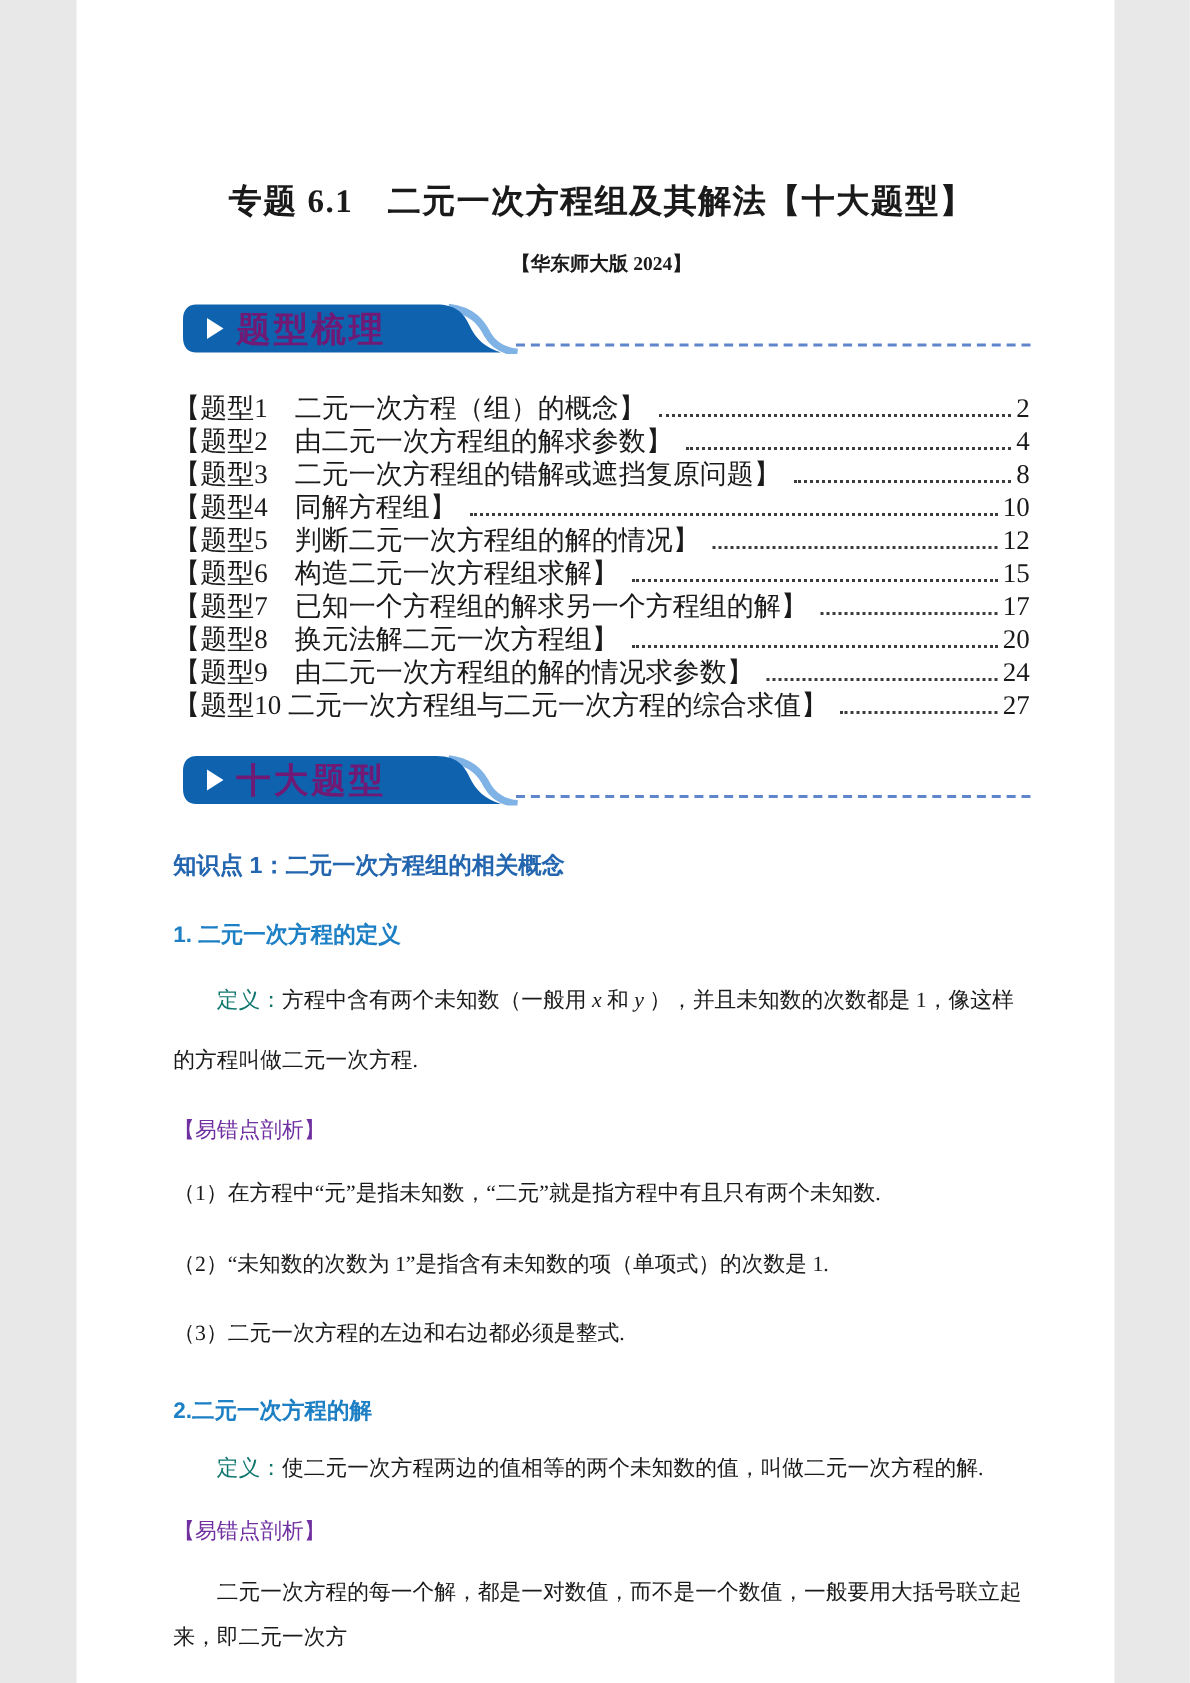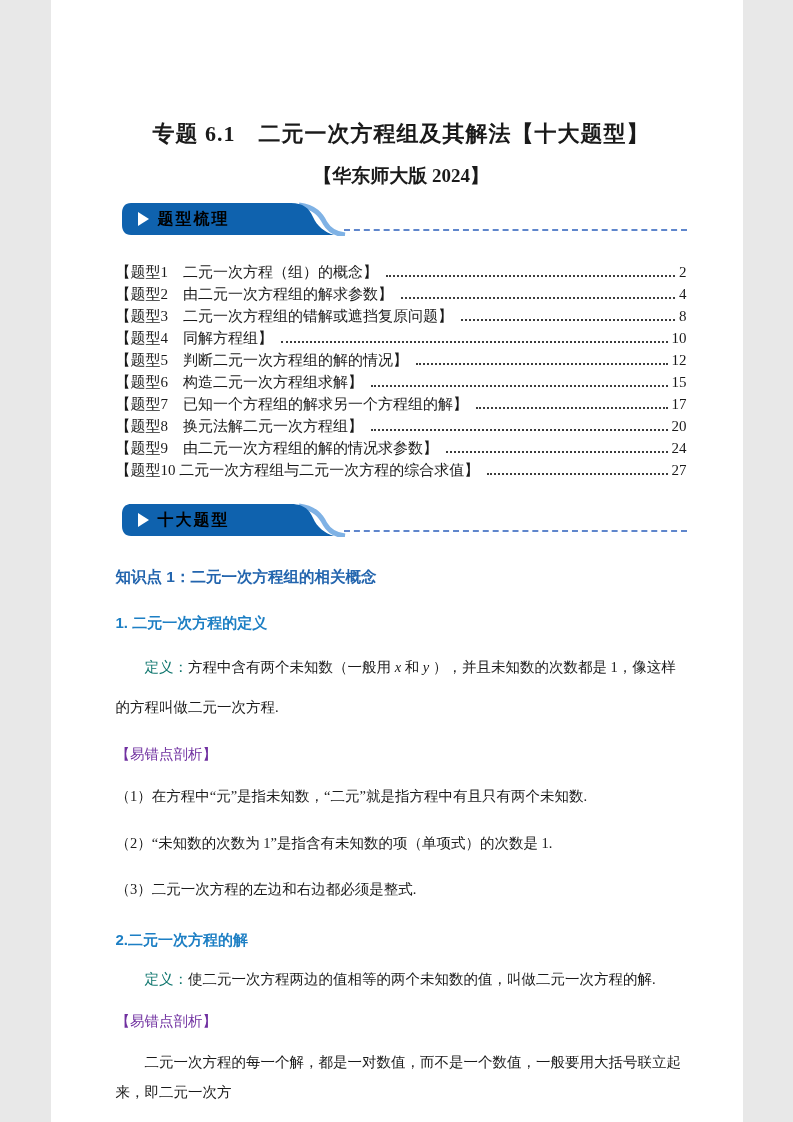--- a/index.html
+++ b/index.html
@@ -20,50 +20,50 @@
     margin:0;
     text-align:center;
     font-size:22px;
     font-weight:bold;
     letter-spacing:1px;
     line-height:32px;
   }
   .doc-subtitle{
     margin-top:16px;
     text-align:center;
-    font-size:19px;
+    font-size:13px;
     font-weight:bold;
     line-height:20px;
   }
 
   
   .banner-row{position:relative;height:34px;margin-top:16px;}
   .banner-row.second{margin-top:22px;}
   .banner-svg{position:absolute;left:5px;top:0;}
   .banner-inner{
     position:absolute;left:22px;top:0;height:34px;
     display:flex;align-items:center;gap:9px;
-    color:#000000;
+    color:#701a75;
     font-family:"Liberation Sans","DejaVu Sans",sans-serif;
-    font-weight:bold;font-size:16px;letter-spacing:2px;
+    font-weight:bold;font-size:23px;letter-spacing:2px;
   }
   .play-icon{
     width:0;height:0;
     border-left:11px solid #ffffff;
     border-top:7px solid transparent;
     border-bottom:7px solid transparent;
   }
   .banner-dash{
     position:absolute;left:228px;right:0;bottom:5px;
     border-top:2px dashed #4472C4;
     opacity:.85;
   }
 
   
-  .toc{margin-top:25px;font-size:15px;}
+  .toc{margin-top:25px;font-size:18px;}
   .toc-row{display:flex;align-items:baseline;height:22px;line-height:22px;}
   .toc-label{white-space:nowrap;}
   .toc-leader{flex:1;margin:0 4px 4px 8px;border-bottom:2px dotted #3c3c3c;}
   .toc-page{white-space:nowrap;}
 
   
   .kp-heading{
     margin-top:30px;
     font-family:"Liberation Sans","DejaVu Sans",sans-serif;
     font-weight:bold;font-size:15.5px;color:#2365AE;

